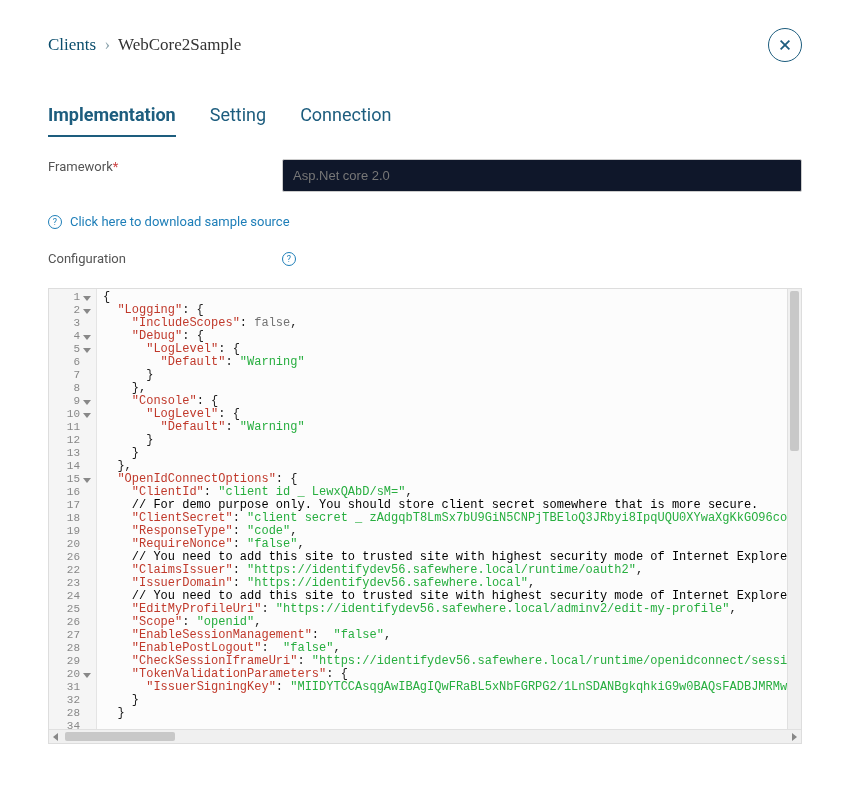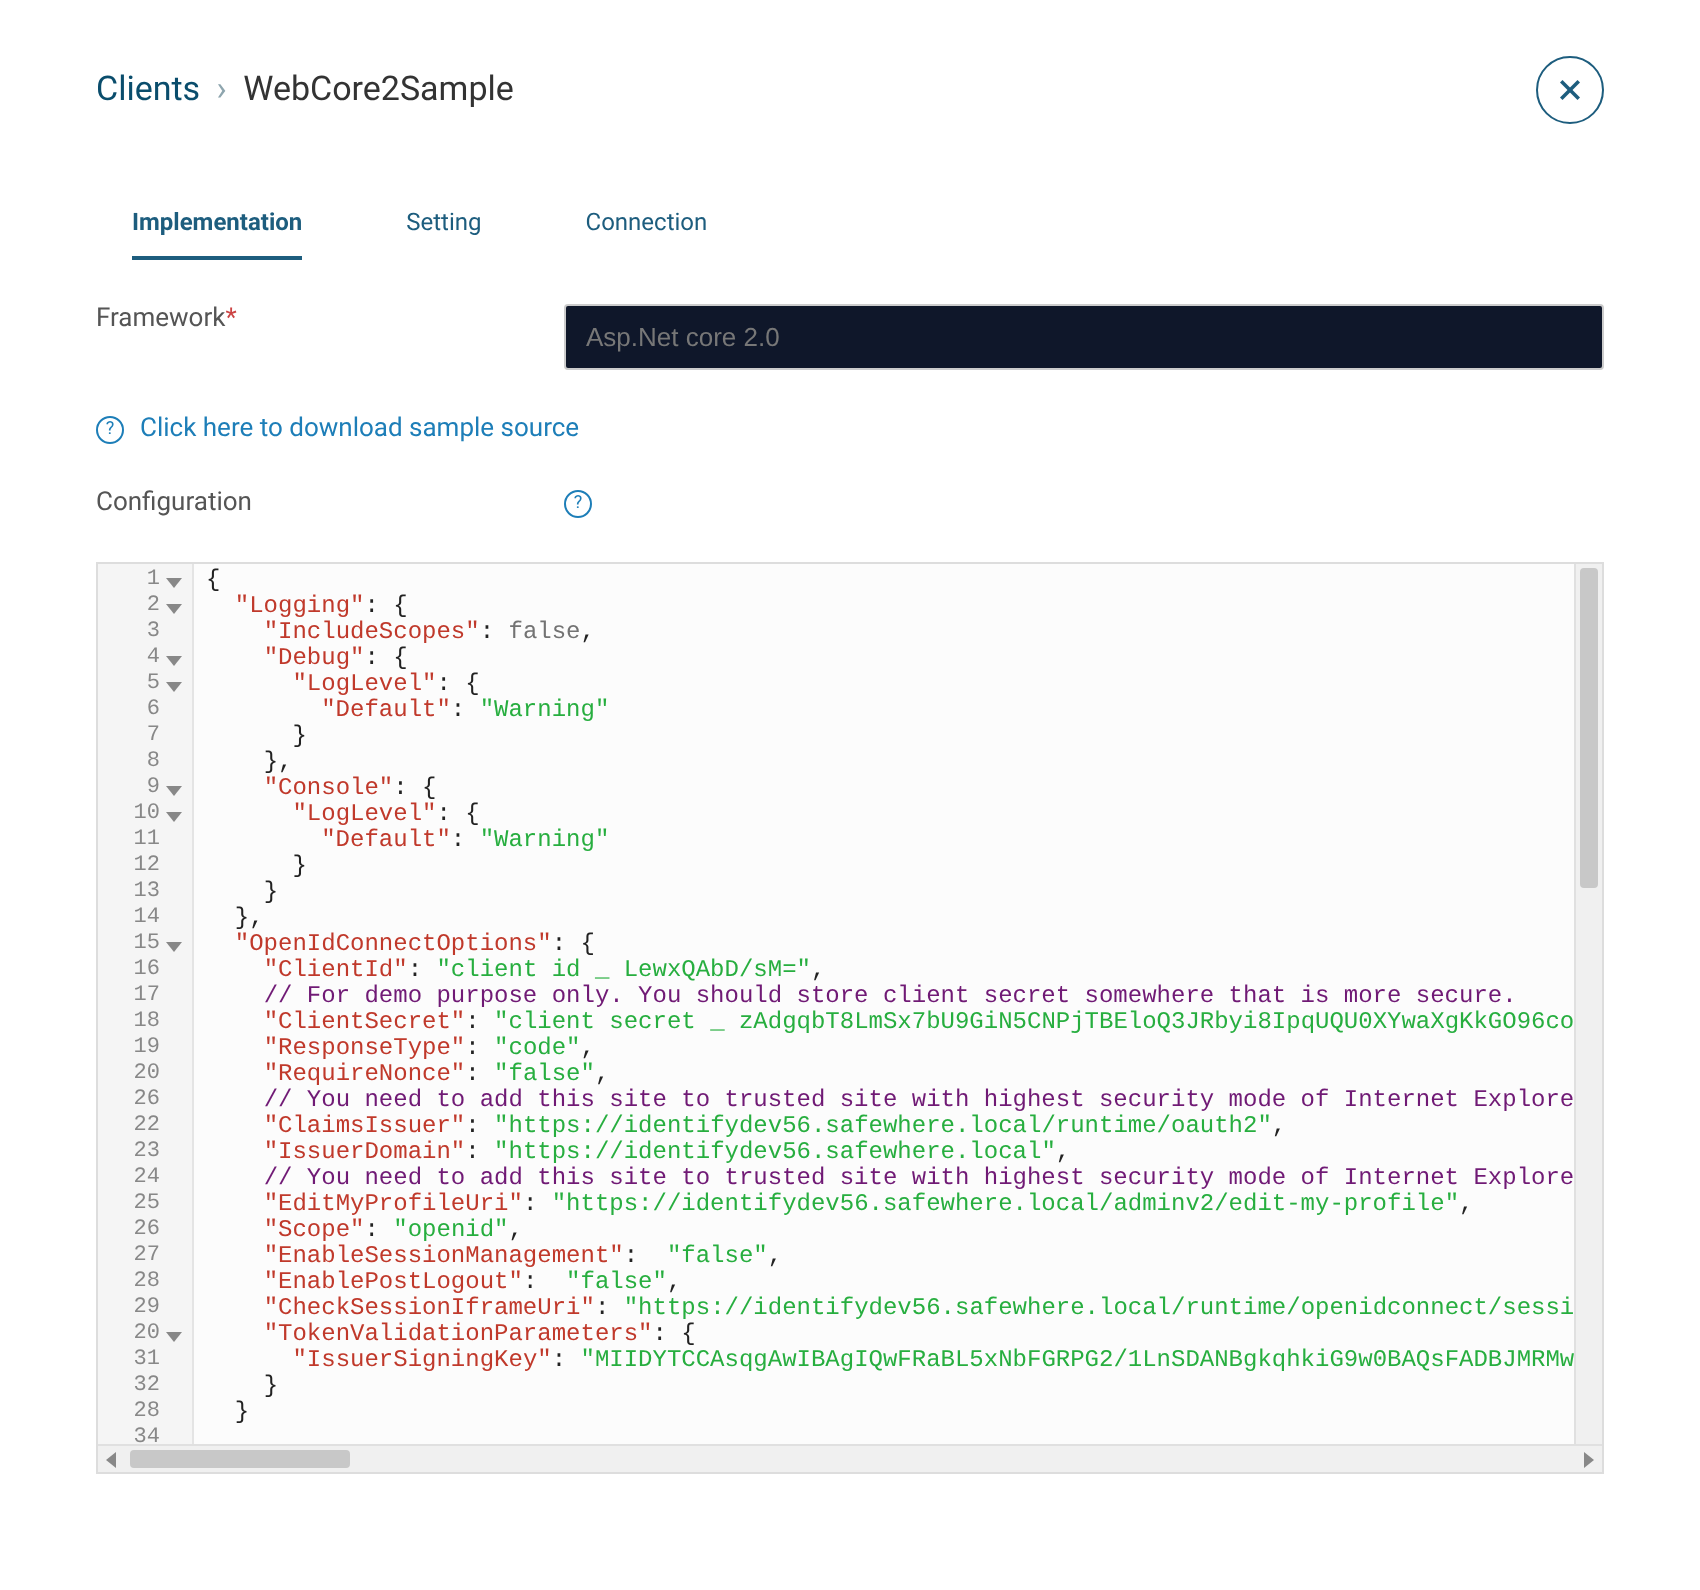--- a/index.html
+++ b/index.html
@@ -13,20 +13,21 @@
   }
   .header-row {
     display: flex;
     justify-content: space-between;
     align-items: center;
     margin-bottom: 36px;
   }
   .breadcrumb {
     font-size: 17px;
     font-weight: 400;
+    font-family: Liberation Serif, serif;
   }
   .breadcrumb .parent { color: #0a4d6c; }
   .breadcrumb .sep { color: #8ea5ae; margin: 0 4px; }
   .breadcrumb .current { color: #333; }
   .close-btn {
     width: 34px; height: 34px;
     border: 1.5px solid #1d5d7e;
     border-radius: 50%;
     display: flex; align-items: center; justify-content: center;
     cursor: pointer;
@@ -36,22 +37,21 @@
   .tabs {
     display: flex;
     gap: 34px;
     border-bottom: 0;
     margin-bottom: 22px;
   }
   .tab {
     padding: 6px 0 10px 0;
     color: #1d5d7e;
     cursor: pointer;
-    font-size: 12px;
-    margin-left: 18px;
+    font-size: 18px;
   }
   .tab.active {
     font-weight: 700;
     border-bottom: 2.5px solid #1d5d7e;
   }
   .form-row {
     display: flex;
     margin-bottom: 22px;
   }
   .form-label {
@@ -121,21 +121,21 @@
     white-space: pre;
     overflow: hidden;
     flex: 1;
     position: relative;
   }
   .code-line { height: 13px; }
   .tok-key { color: #c0392b; }
   .tok-punc { color: #222; }
   .tok-str { color: #27ae3f; }
   .tok-bool { color: #737373; }
-  .tok-com { color: #701a75; }
+  .tok-com { color: #000000; }
   .vscroll {
     width: 14px;
     background: #f0f0f0;
     border-left: 1px solid #e0e0e0;
     position: relative;
     flex: 0 0 auto;
   }
   .vscroll-thumb {
     position: absolute;
     top: 2px; left: 2px; right: 2px;

